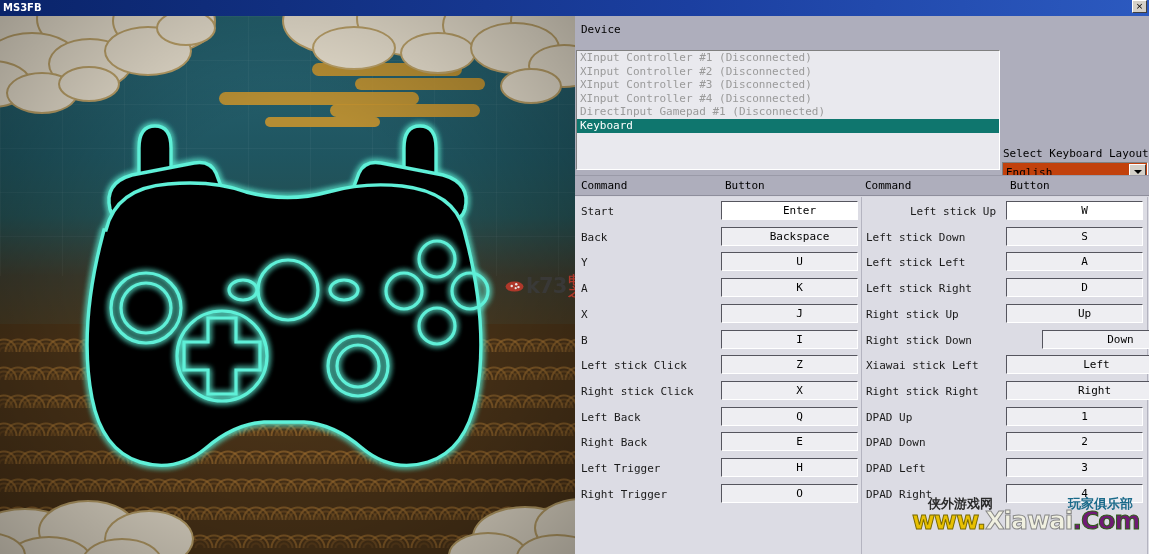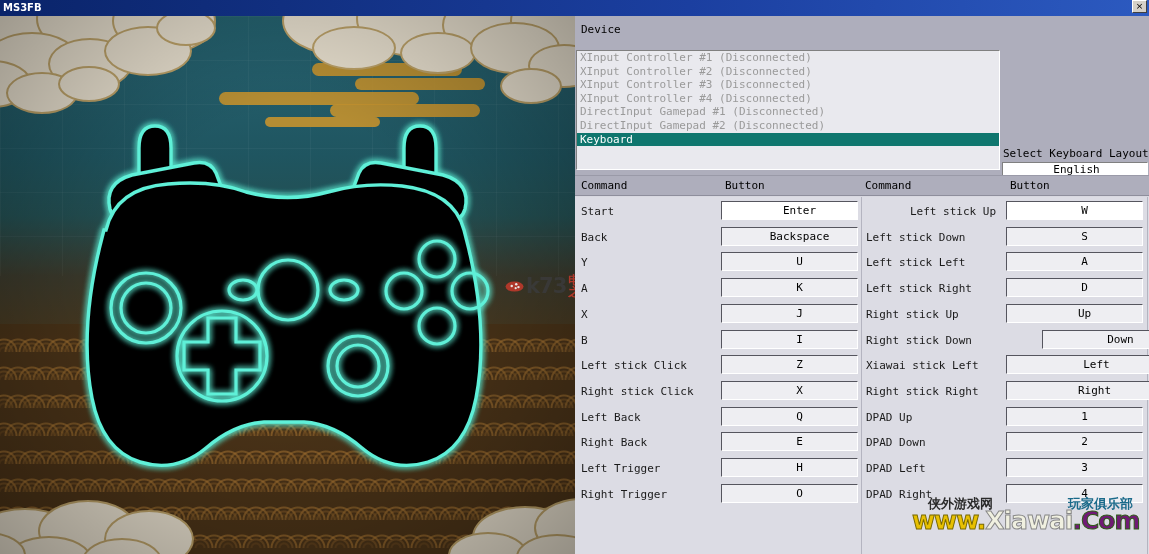--- a/index.html
+++ b/index.html
@@ -165,26 +165,26 @@
     color: #ffffff;
   }
   .lbl-layout {
     position: absolute; left: 428px; top: 131px;
     font-size: 11px; color: #000; white-space: nowrap;
   }
   
   #layoutcombo {
     position: absolute; left: 427px; top: 146px;
     width: 146px; height: 20px;
-    background: #ffffff;
+    background: #c2410c;
     border-top: 1px solid #808080;
     border-left: 1px solid #808080;
     border-right: 1px solid #ffffff;
     border-bottom: 1px solid #ffffff;
-    display: flex; align-items: center; flex-direction: column;
+    display: flex; align-items: center;
   }
   #layoutcombo .combo-val {
     flex: 1; font-size: 11px; color: #000; padding-left: 3px;
   }
   #layoutcombo .combo-arrow {
     width: 17px; height: 17px; margin-right: 1px;
     background: #d4d0c8;
     border-top: 1px solid #ffffff;
     border-left: 1px solid #ffffff;
     border-right: 1px solid #404040;
@@ -409,21 +409,20 @@
   <div id="rightpanel">
 
     <span class="lbl-device">Device</span>
 
     <div id="devicelist">
         <div class="dev-item">XInput Controller #1 (Disconnected)</div>
         <div class="dev-item">XInput Controller #2 (Disconnected)</div>
         <div class="dev-item">XInput Controller #3 (Disconnected)</div>
         <div class="dev-item">XInput Controller #4 (Disconnected)</div>
         <div class="dev-item">DirectInput Gamepad #1 (Disconnected)</div>
-        <div class="dev-item">DirectInput Gamepad #2 (Disconnected)</div>
         <div class="dev-item sel">Keyboard</div>
       </div>
 
     <span class="lbl-layout">Select Keyboard Layout</span>
 
     <div id="layoutcombo">
       <span class="combo-val">English</span>
       <span class="combo-arrow">
         <span class="arrow-dn"></span>
       </span>

